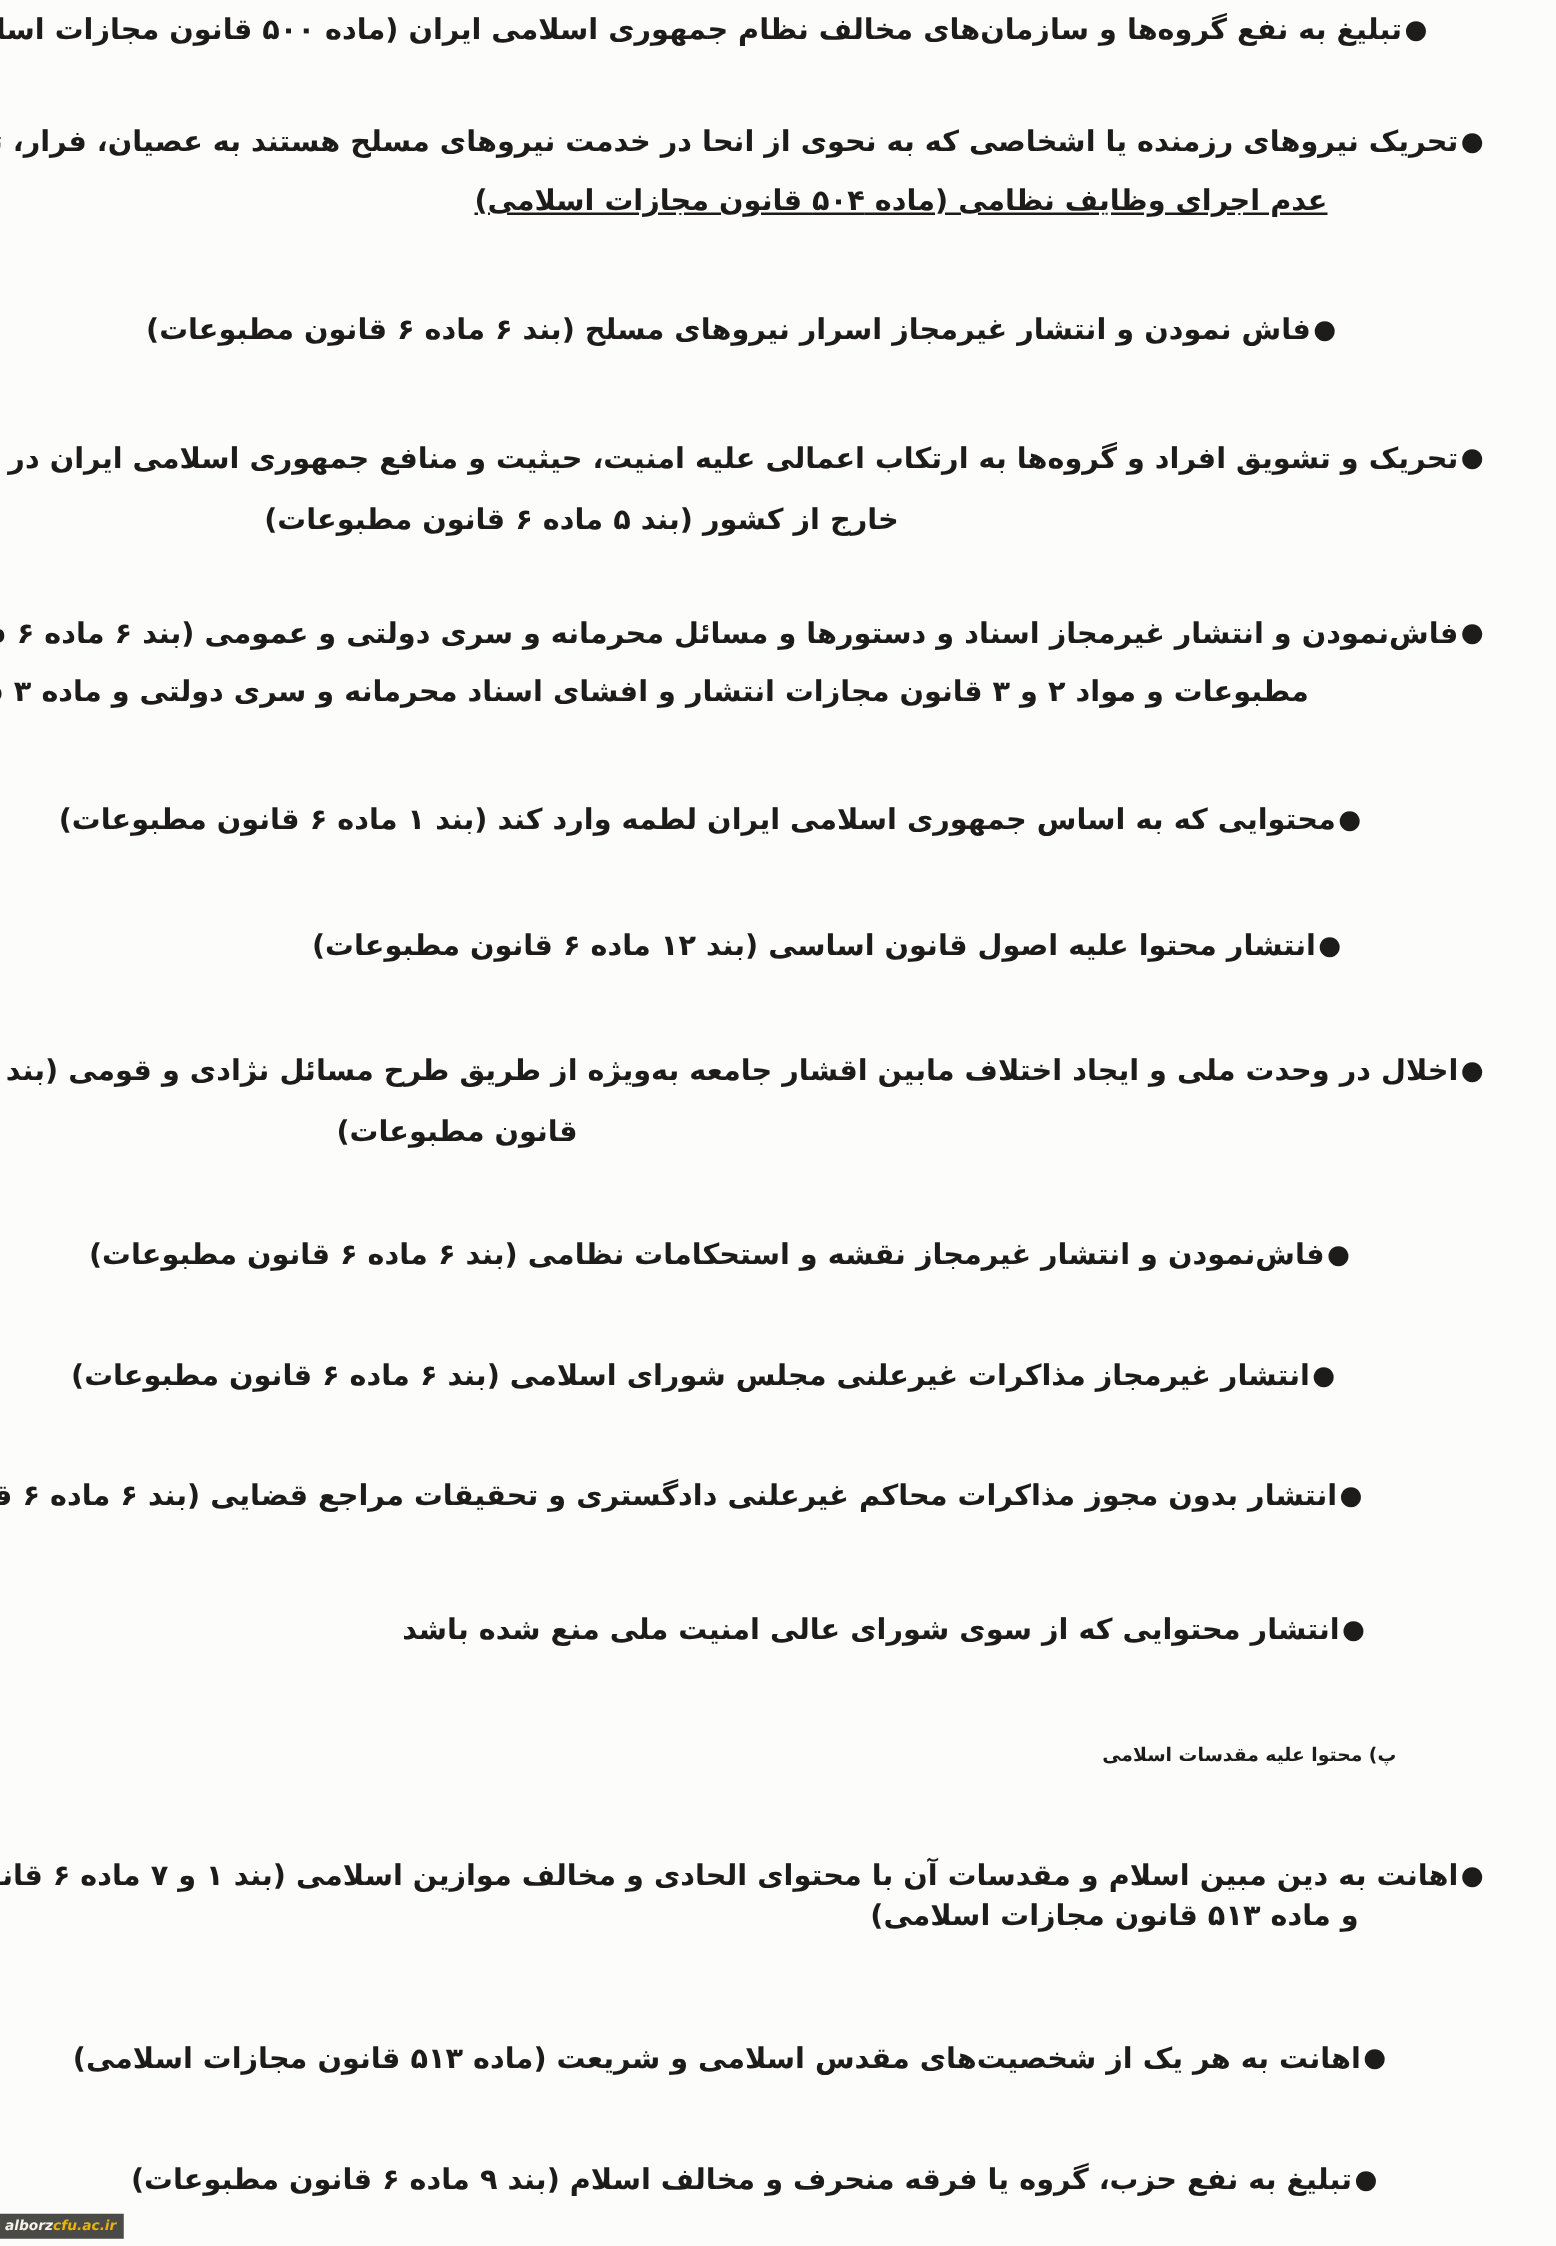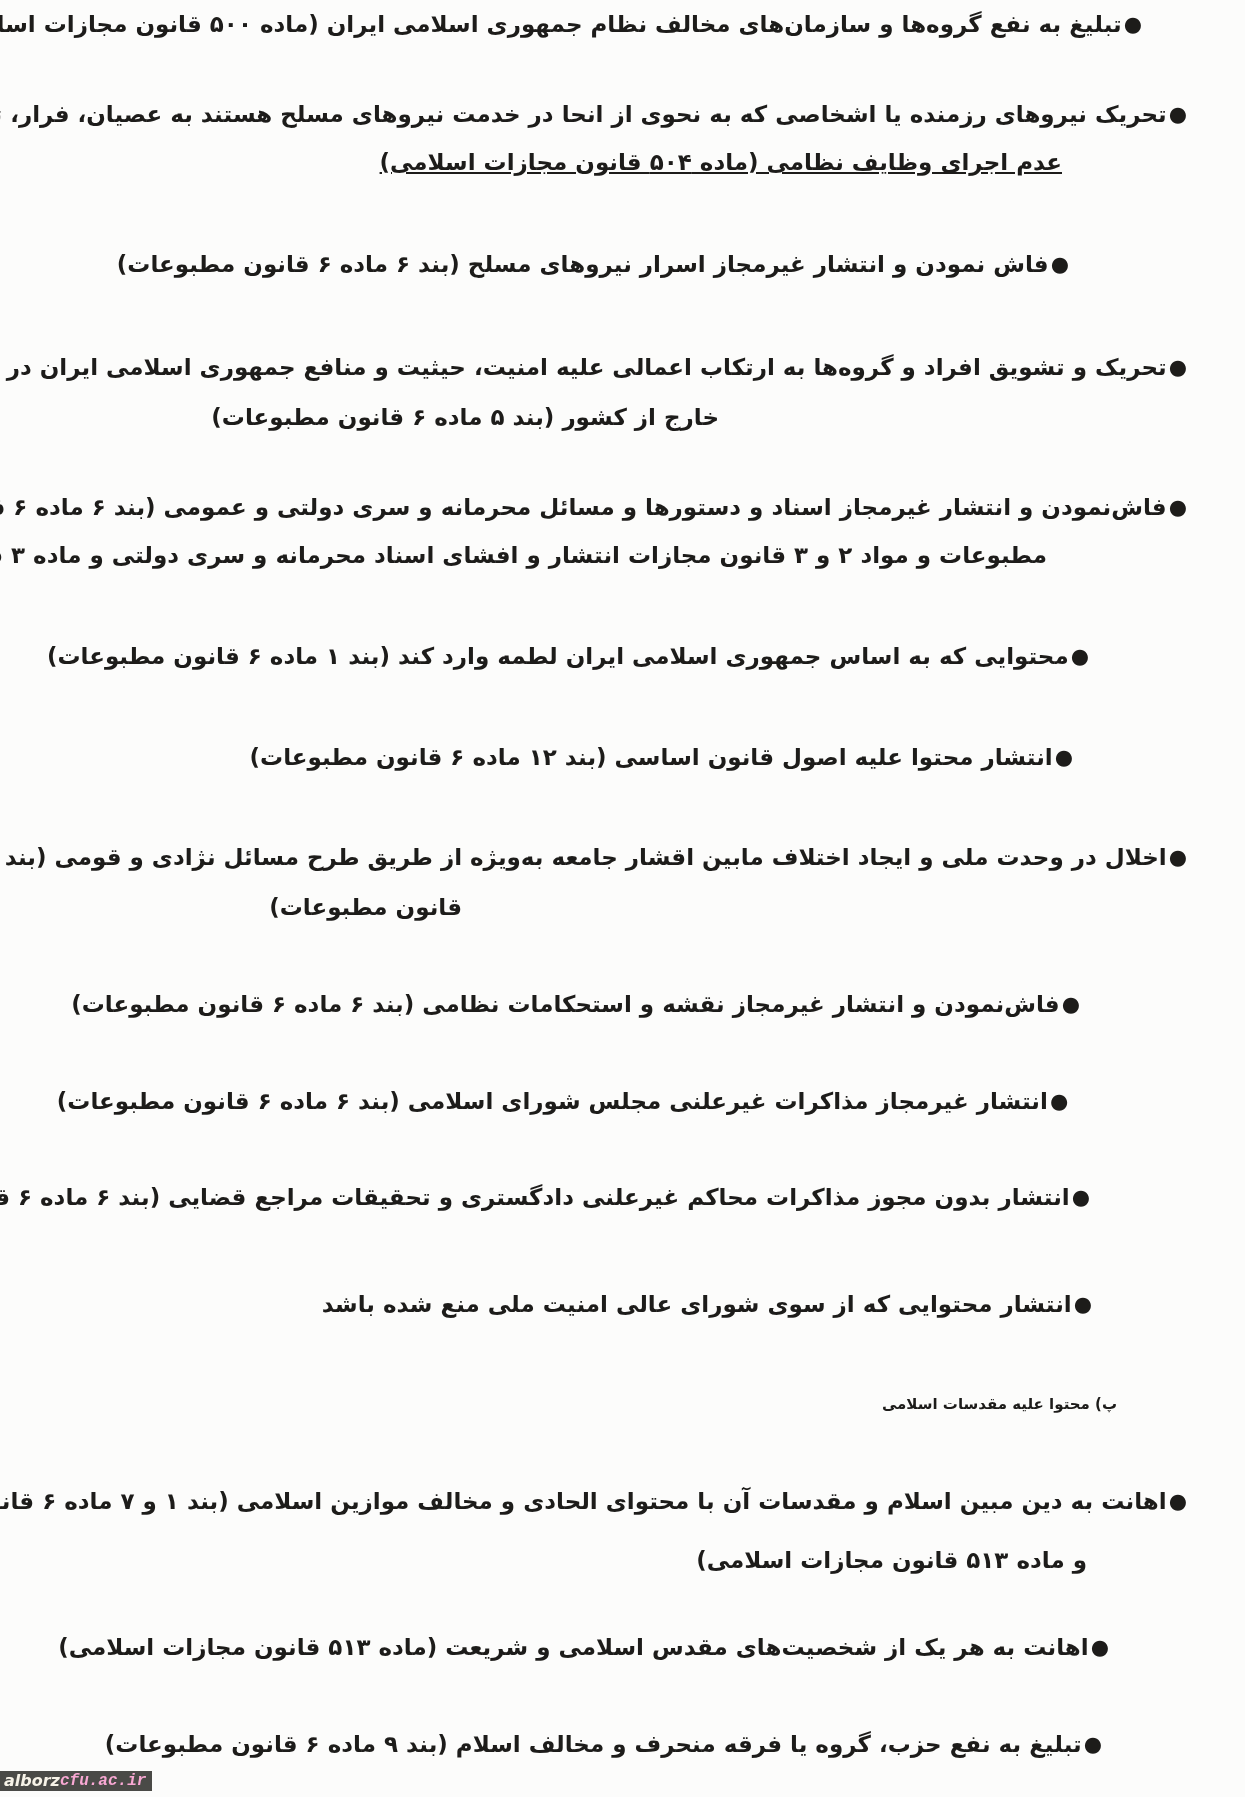--- a/index.html
+++ b/index.html
@@ -62,40 +62,40 @@
   .b10 .l1 { padding-right: 97px;  }
   .b11 .l1 { padding-right: 95px;  }
   .b12 .l1 { padding-right: 70px;  }
   .b14 .l1 { padding-right: 78px;  }
   .b15 .l1 { padding-right: 85px;  }
   
   .b1  .l2 { margin-top: 15px; padding-right: 125px; text-decoration: underline; }
   .b3  .l2 { margin-top: 17px; padding-right: 468px; }
   .b4  .l2 { margin-top: 15px; padding-right: 140px; }
   .b7  .l2 { margin-top: 17px; padding-right: 725px; }
-  .b13 .l2 { margin-top: 26px; padding-right: 100px; }
+  .b13 .l2 { padding-right: 100px; }
   
   .heading { font-size: 15px; }
   
   .watermark {
     position: absolute;
     left: 0; top: 1771px;
     height: 20px;
     background: #4a4a47;
     display: flex;
     padding: 0 6px 0 4px;
     direction: ltr;
     font-style: italic;
     font-weight: bold;
-    font-size: 16px;
+    font-size: 11px;
     line-height: 20px;
     white-space: nowrap;
   }
   .wm-site   { color: #f7f3e8; }
-  .wm-domain { color: #f9a8d4; font-family: Liberation Mono, monospace; }
+  .wm-domain { color: #eab308; }
 </style>
 </head>
 <body>
 
 <div class="page">
   <div class="doc">
 
     <div class="block b0">
       <div class="line l1"><span class="bullet">●</span><span>تبلیغ به نفع گروه‌ها و سازمان‌های مخالف نظام جمهوری اسلامی ایران (ماده ۵۰۰ قانون مجازات اسلامی)</span></div>
     </div>

